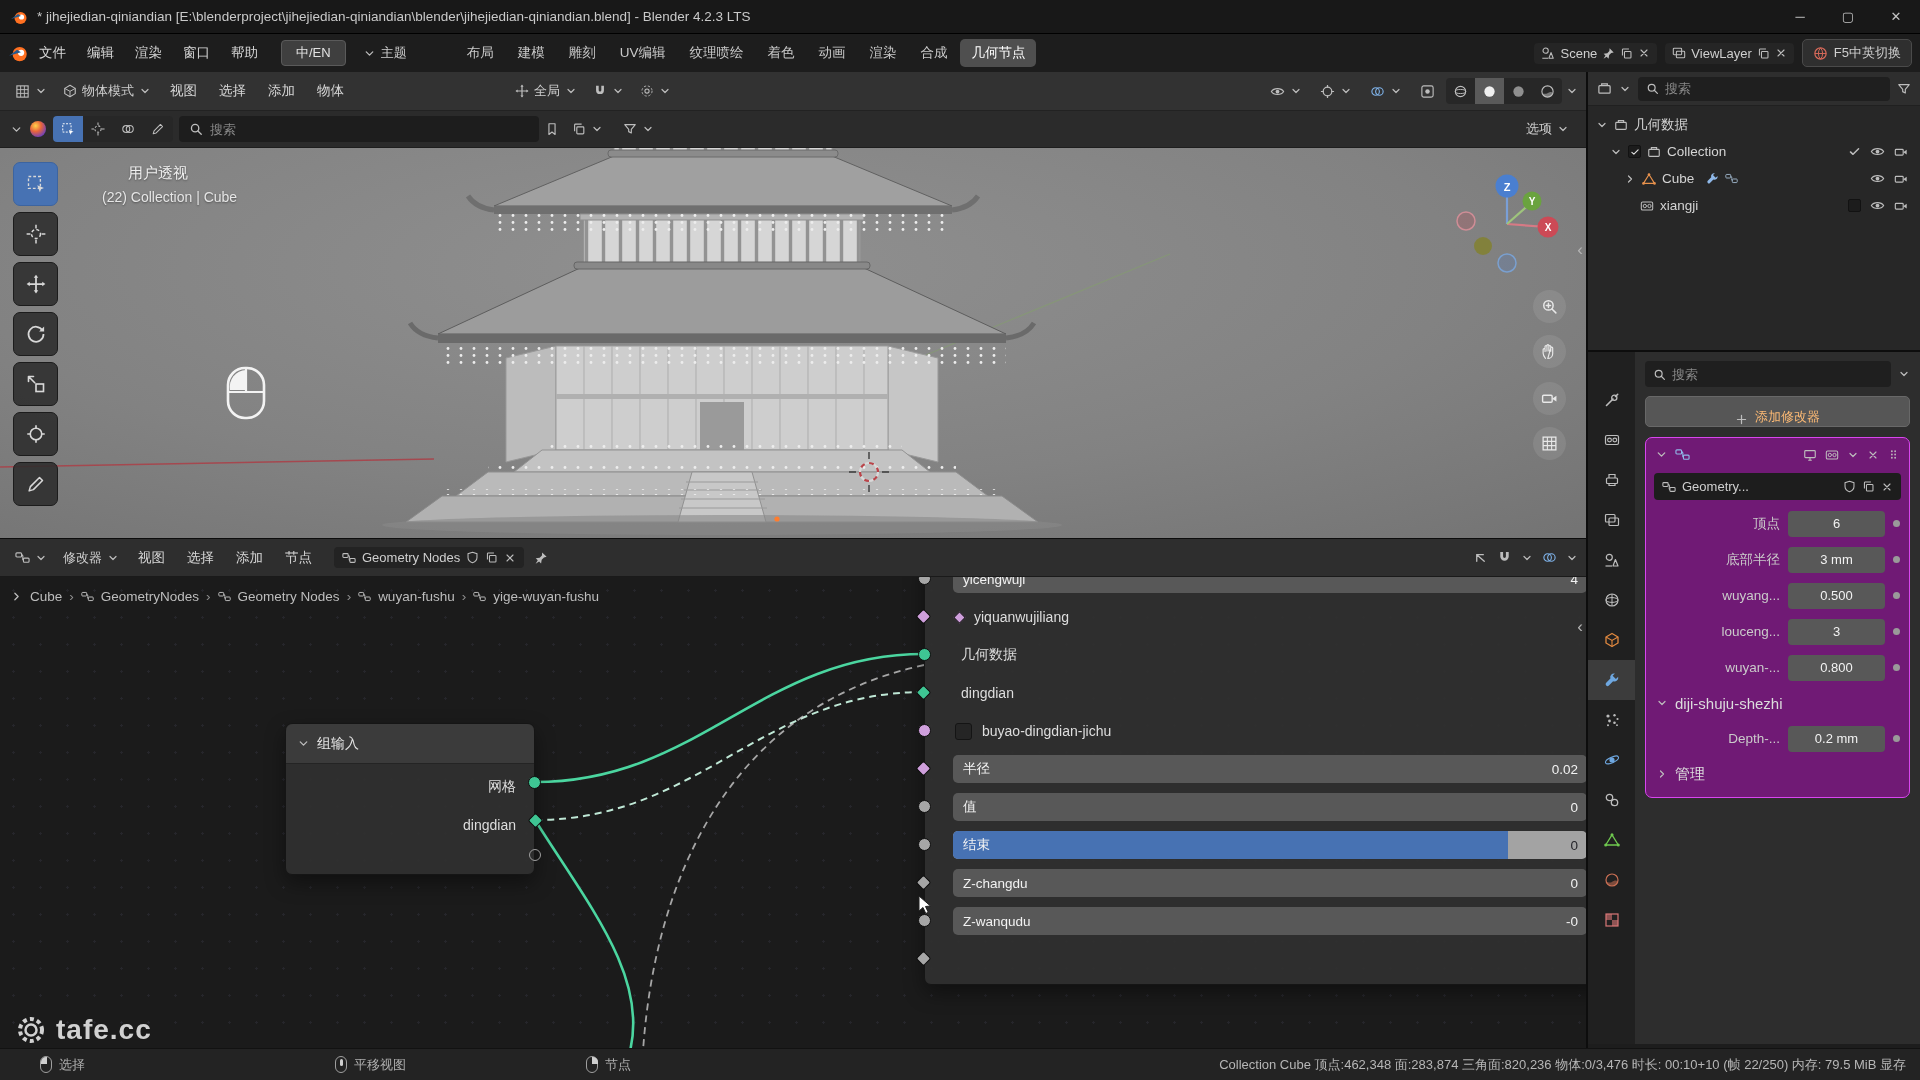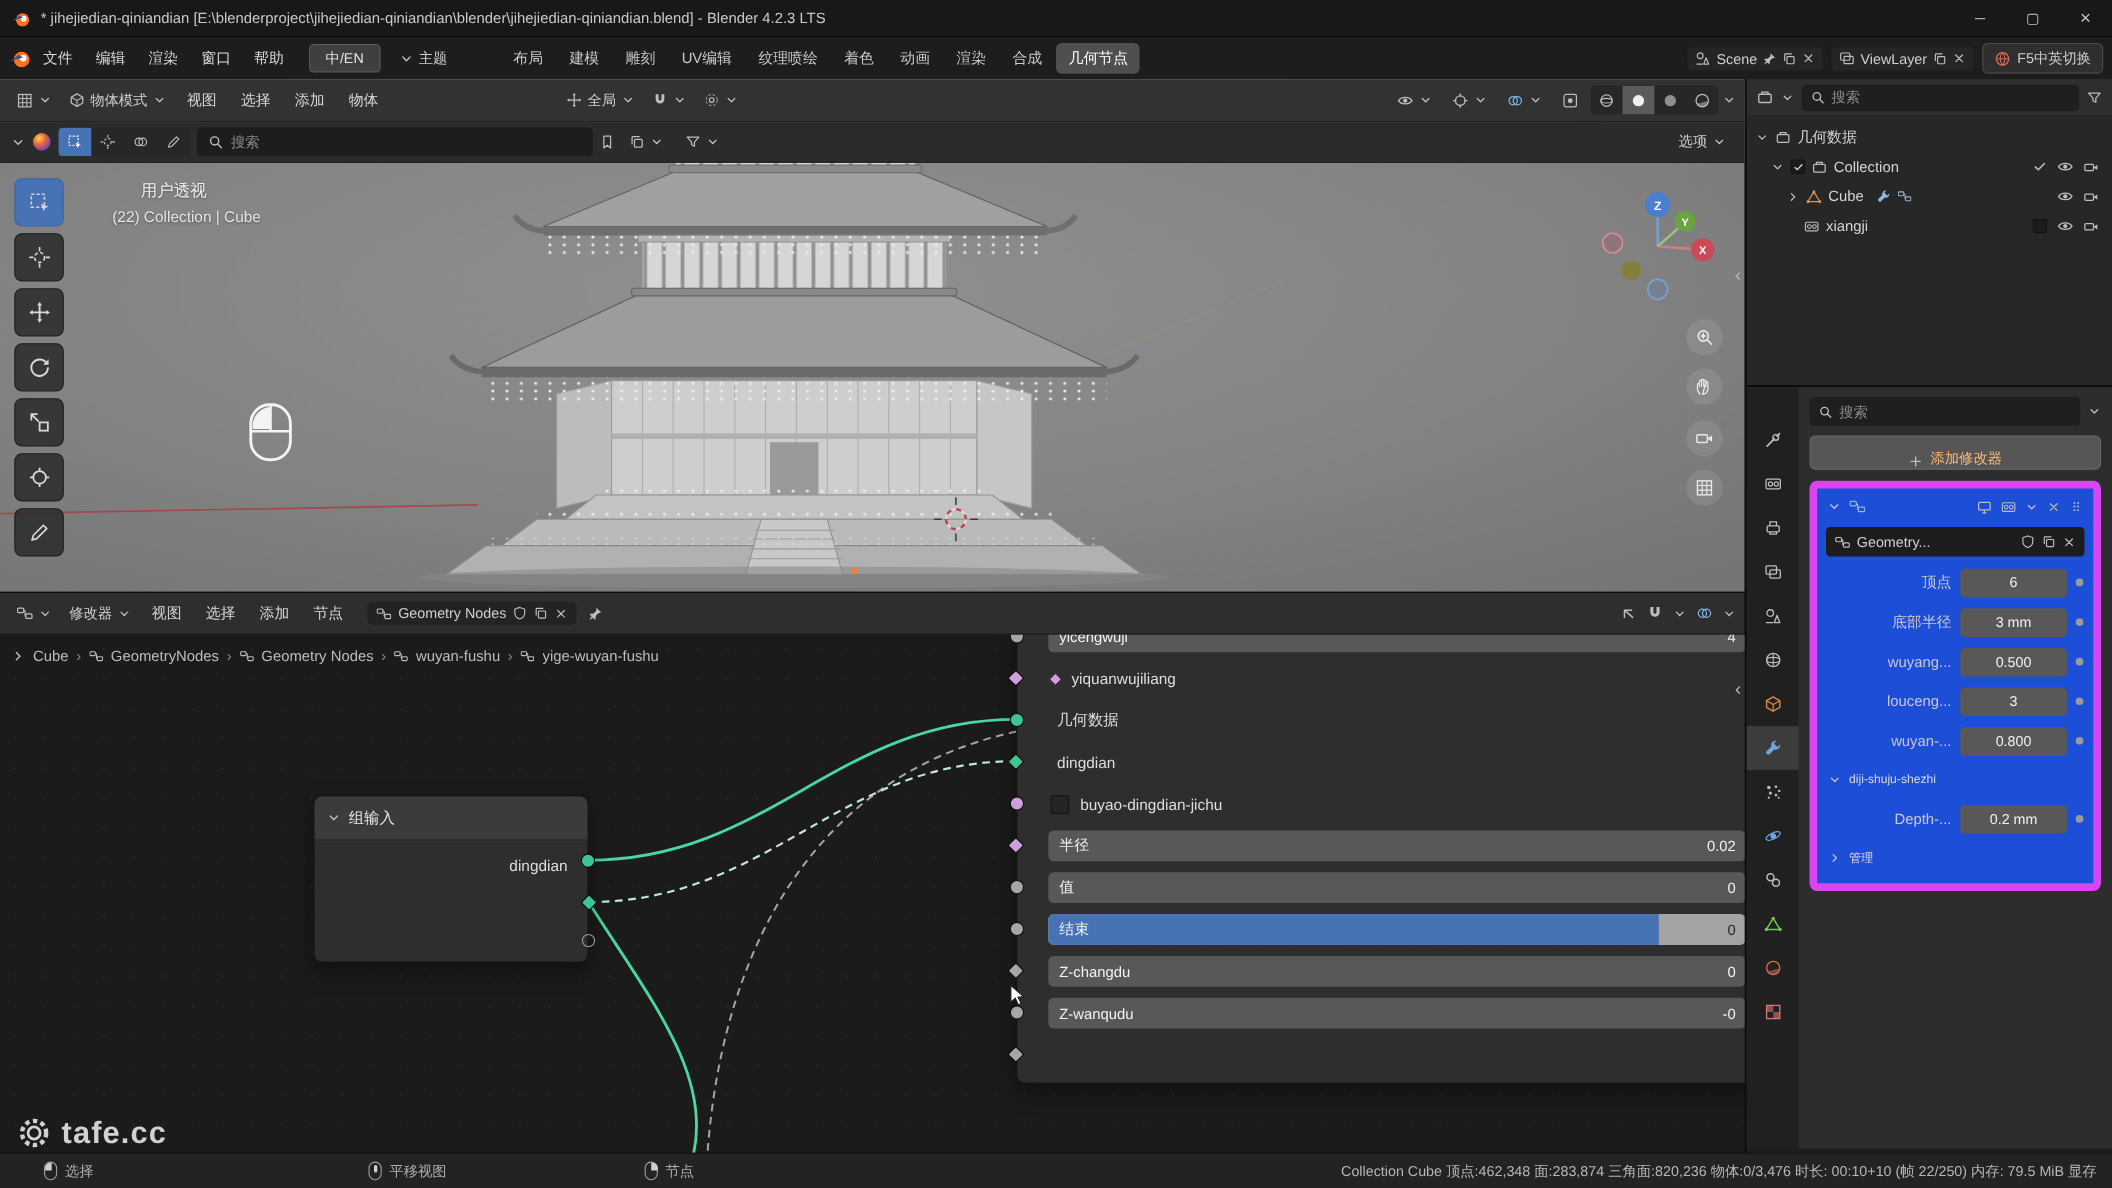--- a/index.html
+++ b/index.html
@@ -91,29 +91,29 @@
 
 .properties{position:relative;height:692px;background:#2d2d2d;display:flex}
 .ptabs{width:47px;background:#202020;padding-top:28px;display:flex;flex-direction:column;align-items:stretch;flex:none}
 .ptab{height:40px;display:flex;align-items:center;justify-content:center}
 .ptab.active{background:#3c3c3c}
 .pcontent{flex:1;padding:0 10px;overflow:hidden}
 .prop-search-row{height:38px;display:flex;align-items:center;gap:7px;padding-top:6px}
 .p-search{flex:1;display:flex;align-items:center;gap:6px;background:#1f1f1f;border-radius:4px;height:26px;padding:0 8px}
 .prop-crumb{height:34px;display:flex;align-items:center;gap:6px;font-size:13.5px;color:#d0d0d0}
 .add-mod-btn{height:31px;background:#565656;border:1px solid #686868;border-radius:5px;display:flex;align-items:flex-end;justify-content:center;gap:7px;color:#fdba74;margin:6px 0 10px}
-.mod-panel{background:#1d4ed8;border:7px solid #d946ef;border-radius:7px;padding-bottom:8px}
+.mod-panel{background:#701a75;border:1px solid #d946ef;border-radius:7px;padding-bottom:8px}
 .mod-hdr{height:33px;display:flex;align-items:center;gap:7px;padding:0 9px}
 .mod-hdr .right{margin-left:auto;display:flex;align-items:center;gap:8px}
 .mod-name-row{display:flex;align-items:center;gap:6px;background:#1d1d1d;border-radius:4px;height:27px;margin:2px 8px 8px;padding:0 8px}
 .prow{display:flex;align-items:center;height:31px;padding:0 9px;gap:8px;margin:5px 0}
 .plabel{flex:1;text-align:right;color:#cacaca;font-size:13.5px;white-space:nowrap;overflow:hidden}
 .pval{width:97px;height:26px;background:#585858;border-radius:4px;display:flex;align-items:center;justify-content:center;color:#f2f2f2;flex:none}
 .pdot{width:7px;height:7px;border-radius:50%;background:#9a9a9a;flex:none}
-.psec{display:flex;align-items:center;gap:7px;height:30px;padding:0 10px;color:#dcdcdc;font-size:11px}
+.psec{display:flex;align-items:center;gap:7px;height:30px;padding:0 10px;color:#dcdcdc;font-size:15px}
 
 .statusbar{position:absolute;left:0;top:1048px;width:1920px;height:32px;background:#232323;border-top:1px solid #121212;display:flex;align-items:center;padding:0 14px;font-size:13px;color:#aeaeae}
 .hint{display:flex;align-items:center;gap:7px;white-space:nowrap}
 .mico{width:12px;height:17px;border:1.3px solid #9f9f9f;border-radius:6px;position:relative;flex:none}
 .mico.l::before{content:"";position:absolute;left:-.5px;top:-.5px;width:6px;height:7px;background:#cfcfcf;border-radius:5px 0 0 0}
 .mico.m::before{content:"";position:absolute;left:3.6px;top:2px;width:3px;height:6.5px;background:#cfcfcf;border-radius:2px}
 .mico.r::before{content:"";position:absolute;right:-.5px;top:-.5px;width:6px;height:7px;background:#cfcfcf;border-radius:0 5px 0 0}
 .sb-stats{margin-left:auto;color:#b6b6b6;white-space:nowrap;overflow:hidden}
 .watermark{position:absolute;left:16px;top:1014px;display:flex;align-items:center;gap:10px;z-index:30;color:rgba(255,255,255,.8);font-size:28px;font-weight:bold;letter-spacing:1px}
 .ncursor{position:absolute;z-index:9}
@@ -823,20 +823,23 @@
 
       <div class="gnode" style="left:285px;top:146px;width:250px;height:152px">
         <div class="gnode-hdr">
           <svg class="i" width="13" height="13">
               <use href="#sy-chevd"></use>
             </svg>
           <span>组输入</span>
         </div>
         <div class="gbody">
           <div class="nrow rjust">
+              <span>网格</span>
+            </div>
+          <div class="nrow rjust">
               <span>dingdian</span>
             </div>
         </div>
         <span class="socket out dot s-geo" style="top:52px"></span>
         <span class="socket out dia s-geo" style="top:91px"></span>
         <span class="socket out virtual" style="top:125px"></span>
       </div>
 
       <div class="gnode" style="left:924px;top:-22px;width:680px;height:430px">
         <div class="gbody">

